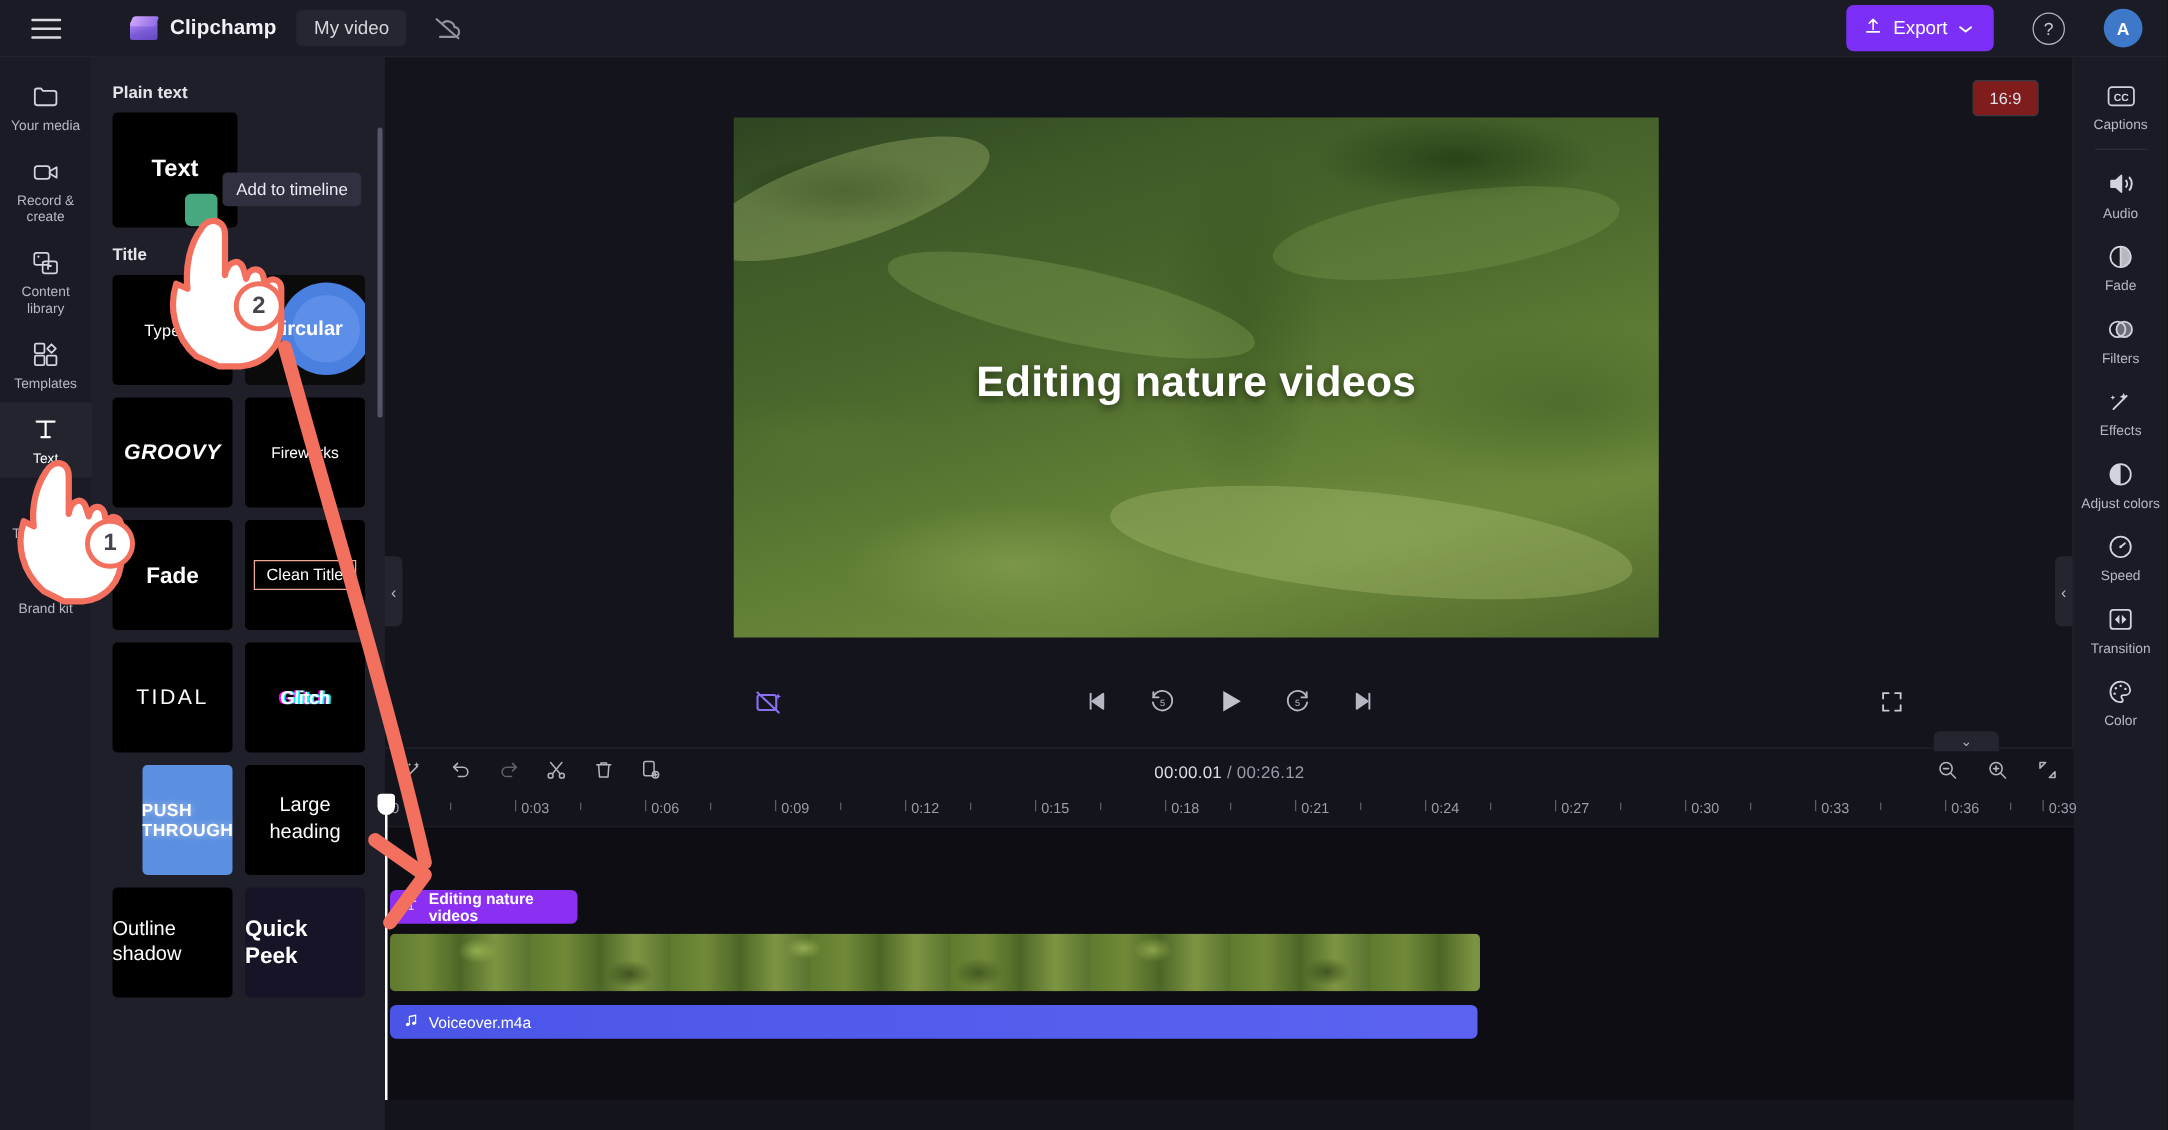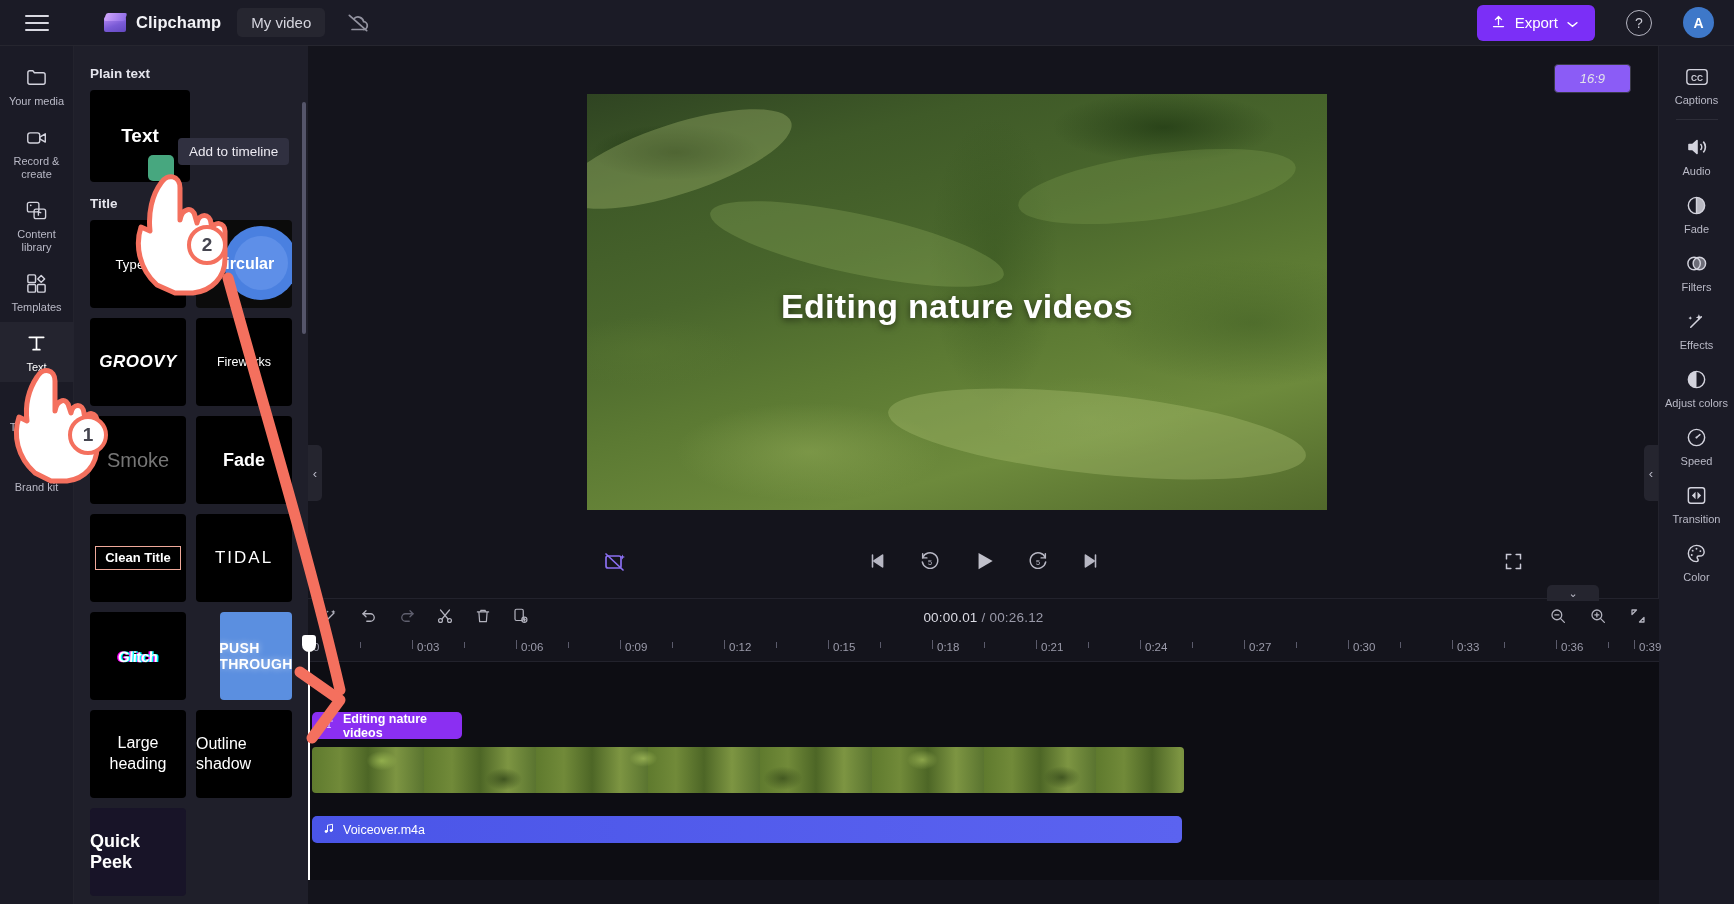--- a/index.html
+++ b/index.html
@@ -78,21 +78,21 @@
   .c-circular .blob { position: absolute; right: -6px; top: 6px; width: 74px; height: 74px;
       border-radius: 50%; background: #4a80e0; }
   .c-circular .blob2 { position: absolute; right: 4px; top: 16px; width: 54px; height: 54px;
       border-radius: 50%; background: #5e8fe8; }
   .c-circular span { position: relative; z-index: 2; font-weight: 700; font-size: 16px; }
   .c-groovy { font-weight: 800; font-style: italic; letter-spacing: .5px; font-size: 17px; }
   .c-fireworks { font-size: 12.5px; }
   .c-smoke { color: #8b8b8b; font-size: 20px; opacity: .85; }
   .c-fade { font-weight: 700; font-size: 18px; }
   .c-clean span { border: 1.4px solid #f0a99a; color: #fff; padding: 4px 9px; font-size: 13px;
-      font-weight: 700; display: block; text-align: center; line-height: 1.15; }
+      font-weight: 400; display: block; text-align: center; line-height: 1.15; }
   .c-tidal { font-size: 17px; letter-spacing: 2px; font-weight: 300; }
   .c-glitch { font-weight: 800; font-size: 15px; letter-spacing: -.5px;
       text-shadow: 1.5px 0 #0ff, -1.5px 0 #f0f; transform: skewX(-3deg); }
   .c-double { text-align: center; font-size: 16px; font-weight: 600; line-height: 1.12; }
   .c-double .bar { height: 3px; background: #b07ada; margin: 5px auto; width: 62px; }
   .c-push { background: #5b8fe0; font-weight: 800; font-size: 14px; letter-spacing: .4px;
       text-shadow: 0 0 6px rgba(255,255,255,.55); margin-left: 24px; }
   .c-large { text-align: center; font-size: 16px; line-height: 1.3; }
   .c-outline { font-size: 16px; line-height: 1.25; font-weight: 500;}
   .c-quick { background: #181428; font-weight: 600; font-size: 18px; }
@@ -106,22 +106,22 @@
   }
   .plusbtn {
     position: absolute; left: 148px; top: 155px; width: 26px; height: 26px; border-radius: 5px;
     background: #47a77f; color: #fff; display: flex; align-items: center; justify-content: center;
     font-size: 19px; line-height: 1; cursor: pointer; z-index: 6;
   }
 
   
   .stage { position: absolute; left: 308px; top: 46px; width: 1351px; height: 552px; background: #14141c; }
   .ratio-chip {
-    position: absolute; right: 28px; top: 18px; background: #8b5cf6; color: #e2e2ea;
-    font-size: 13px; padding: 6px 25px; border-radius: 4px; border:1px solid #3a3a47; cursor: pointer; font-style: italic;
+    position: absolute; right: 28px; top: 18px; background: #7f1d1d; color: #e2e2ea;
+    font-size: 13px; padding: 6px 13px; border-radius: 4px; border:1px solid #3a3a47; cursor: pointer;
   }
   .video {
     position: absolute; left: 279px; top: 48px; width: 740px; height: 416px;
     background: linear-gradient(165deg,#2f4422 0%, #3f5a28 18%, #49662c 38%, #5c7a33 58%, #6d8a3c 78%, #51682b 100%);
     overflow: hidden;
   }
   .video .leaves { position: absolute; inset: 0;
       background:
         radial-gradient(ellipse 120px 40px at 12% 14%, rgba(24,46,12,.75), transparent 70%),
         radial-gradient(ellipse 160px 50px at 78% 8%, rgba(30,55,18,.7), transparent 70%),
@@ -205,21 +205,21 @@
   }
   .clip-video .tex { position: absolute; inset: 0;
       background:
         radial-gradient(ellipse 22px 14px at 8% 30%, rgba(170,200,90,.65), transparent 70%),
         radial-gradient(ellipse 26px 16px at 22% 70%, rgba(40,60,20,.7), transparent 70%),
         radial-gradient(ellipse 20px 12px at 38% 25%, rgba(180,205,100,.6), transparent 70%),
         radial-gradient(ellipse 28px 17px at 54% 68%, rgba(45,65,22,.65), transparent 70%),
         radial-gradient(ellipse 22px 14px at 70% 28%, rgba(175,200,95,.6), transparent 70%),
         radial-gradient(ellipse 26px 16px at 86% 66%, rgba(42,62,21,.68), transparent 70%); }
   .clip-audio {
-    position: absolute; left: 4px; top: 154px; width: 870px; height: 27px; border-radius: 5px;
+    position: absolute; left: 4px; top: 142px; width: 870px; height: 27px; border-radius: 5px;
     background: linear-gradient(90deg,#4a55e8,#5b63f0); display: flex; align-items: center;
     gap: 8px; padding: 0 11px; cursor: pointer; font-size: 12.5px; font-weight: 500; color: #fff;
   }
   .playhead { position: absolute; left: 0; top: 0; width: 2px; height: 244px; background: #fff; z-index: 7; }
   .playhead .knob { position: absolute; left: -6px; top: -1px; width: 14px; height: 17px;
       background: #fff; border-radius: 3px 3px 7px 7px; }
 
   
   .anno { position: absolute; pointer-events: none; z-index: 9; }
   .badge {
@@ -365,23 +365,20 @@
         <div class="card c-circular">
           <span class="blob"></span>
           <span class="blob2"></span>
           <span>Circular</span>
         </div>
         <div class="card">
           <span class="c-groovy">GROOVY</span>
         </div>
         <div class="card">
           <span class="c-fireworks">Fireworks</span>
-        </div>
-        <div class="card">
-          <span class="c-smoke">Smoke</span>
         </div>
         <div class="card">
           <span class="c-fade">Fade</span>
         </div>
         <div class="card c-clean">
           <span>Clean Title</span>
         </div>
         <div class="card">
           <span class="c-tidal">TIDAL</span>
         </div>

